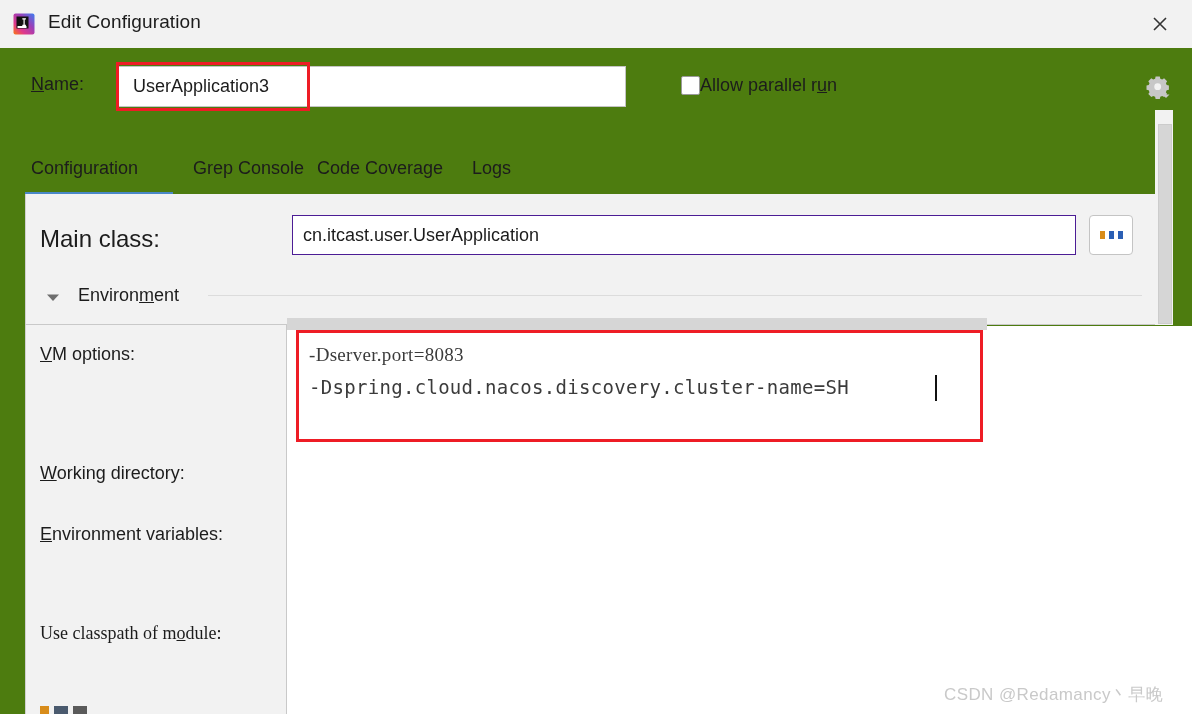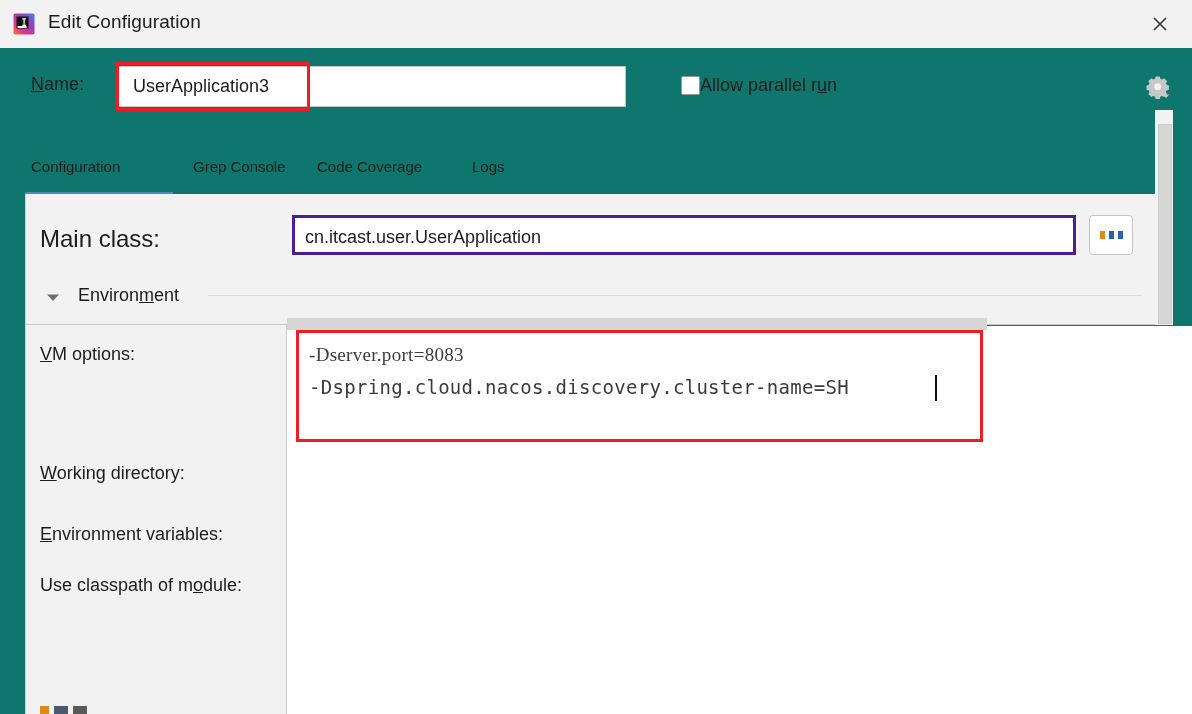--- a/index.html
+++ b/index.html
@@ -15,21 +15,21 @@
     position: relative;
     -webkit-font-smoothing: antialiased;
   }
 
   
   #dialog {
     position: absolute;
     left: 0; top: 0;
     width: 1192px;
     height: 714px;
-    background: #0f766e;
+    background: #4d7c0f;
   }
 
   
   #titlebar {
     position: absolute;
     left: 0; top: 0;
     width: 1192px;
     height: 48px;
     background: #f2f2f2;
   }
@@ -124,21 +124,21 @@
 
   
   #tabs {
     position: absolute;
     left: 0; top: 158px;
     width: 1192px; height: 33px;
   }
   .tab {
     position: absolute;
     top: 0;
-    font-size: 15px;
+    font-size: 18px;
     color: #1c1c1c;
     white-space: nowrap;
     cursor: pointer;
     padding-bottom: 6px;
   }
   #tab-0 { left: 31px; }
   #tab-1 { left: 178px; margin-left: 15px; }
   #tab-2 { left: 317px; }
   #tab-3 { left: 472px; }
   #tab-underline {
@@ -175,21 +175,21 @@
     position: absolute;
     left: 40px; top: 225px;
     font-size: 24px;
     color: #1c1c1c;
   }
   #mainclass-input {
     position: absolute;
     left: 292px; top: 215px;
     width: 784px; height: 40px;
     background: #ffffff;
-    border: 3px solid #4c1d95;
+    border: 1px solid #4c1d95;
     box-sizing: border-box;
   }
   #mainclass-value {
     position: absolute;
     left: 10px; top: 9px;
     font-size: 18px;
     color: #1c1c1c;
     white-space: nowrap;
   }
   #browse-btn {
@@ -240,21 +240,21 @@
     position: absolute;
     font-size: 18px;
     color: #1c1c1c;
     white-space: nowrap;
   }
   .field-label .mn { text-decoration: underline; }
   #lbl-vm     { left: 40px; top: 344px; }
   #lbl-args   { left: 40px; top: 403px; }
   #lbl-wd     { left: 40px; top: 463px; }
   #lbl-envvar { left: 40px; top: 524px; }
-  #lbl-cp     { left: 40px; top: 575px; }
+  #lbl-cp     { left: 40px; top: 623px; font-family: Liberation Serif, serif; }
 
   
   #jre-row {
     position: absolute;
     left: 40px; top: 706px;
     display: flex;
     align-items: flex-start;
     gap: 5px;
   }
   #jre-row .swatch { width: 9px; height: 9px; }
@@ -434,14 +434,15 @@
   <div id="vm-textarea-shadow"></div>
   <div id="vm-textarea">
     <span class="vm-line" id="vm-line-0">-Dserver.port=8083</span>
     <span class="vm-line" id="vm-line-1">-Dspring.cloud.nacos.discovery.cluster-name=SH</span>
     <span id="caret"></span>
   </div>
 
   <div id="scrollbar-track"></div>
   <div id="scrollbar-thumb"></div>
 
+  <div id="watermark">CSDN @Redamancy丶早晚</div>
 
 </div>
 
 </body></html>

